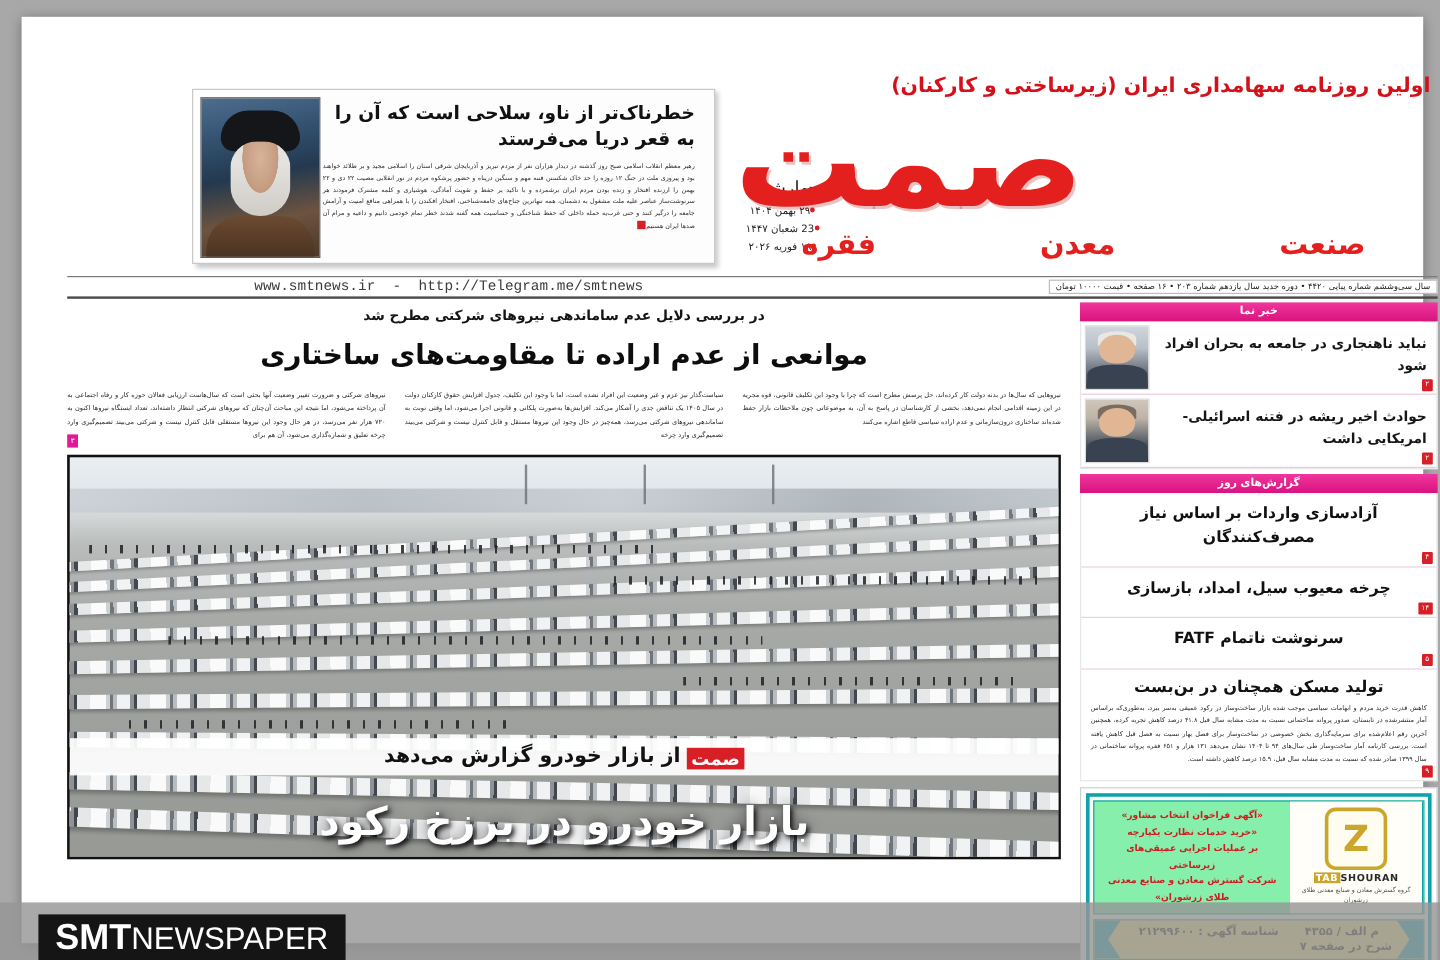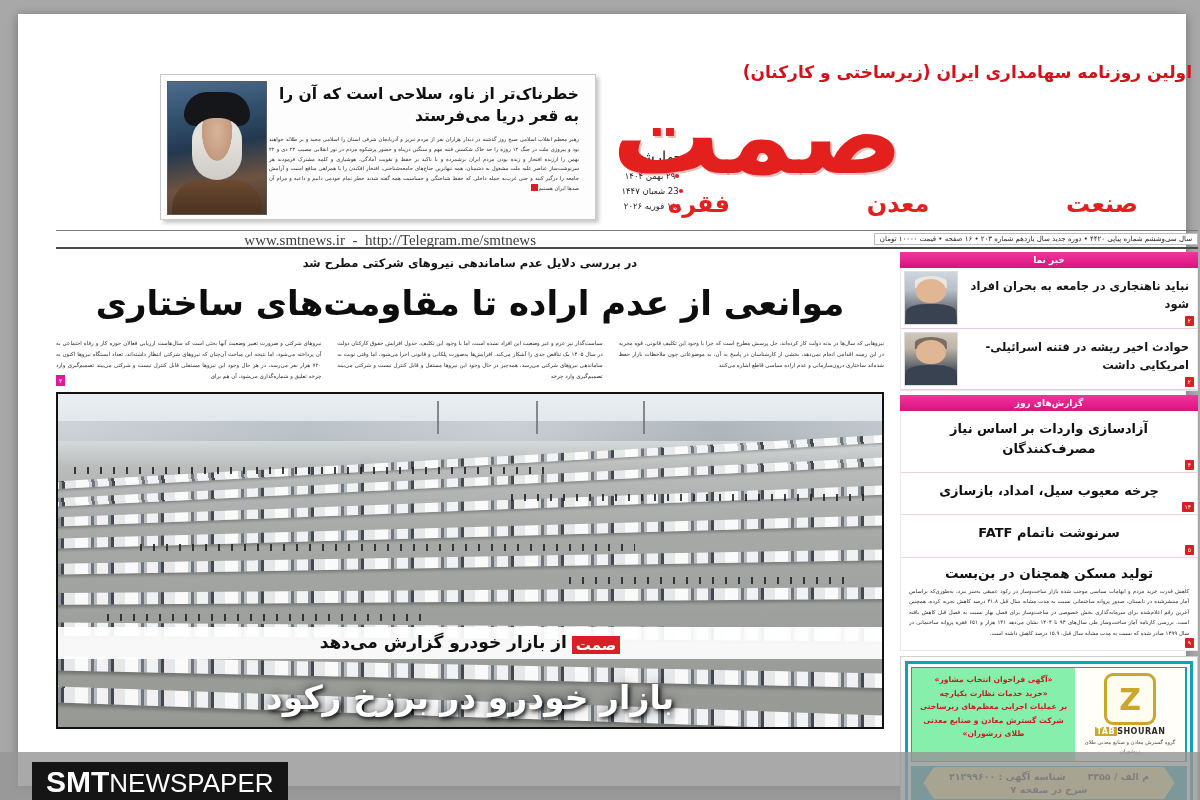--- a/index.html
+++ b/index.html
@@ -214,22 +214,22 @@
     position: absolute;
     left: 0; right: 0;
     top: 195px;
     height: 2px;
     background: #4a4a4a;
   }
   .mh-site {
     position: absolute;
     right: 662px;
     top: 180px;
-    font-family: Liberation Serif, serif;
-    font-size: 15px;
+    font-family: Liberation Mono, monospace;
+    font-size: 12px;
     color: #3c3c3c;
     direction: ltr;
     white-space: nowrap;
   }
   .mh-fine {
     position: absolute;
     right: 0;
     top: 181px;
     font-size: 7px;
     color: #1d1d1d;
@@ -450,21 +450,21 @@
     direction: rtl;
     line-height: 1.7;
   }
   .ad-ribbon {
     margin-top: 4px;
     background: #f5e37d;
     border: 1px solid #0fa3ae;
     position: relative;
     padding: 4px 26px;
     direction: rtl;
-    text-align: center;
+    text-align: right;
   }
   .ad-ribbon .r1 {
     font-size: 9.5px;
     font-weight: bold;
     color: #141414;
     display: flex;
     flex-direction: row-reverse;
     justify-content: space-around;
   }
   .ad-ribbon .r2 {
@@ -495,21 +495,21 @@
     text-align: center;
     font-size: 11.5px;
     font-weight: bold;
     color: #141414;
     direction: rtl;
     margin-top: 4px;
     font-family: "DejaVu Sans", sans-serif;
   }
   .headline {
     text-align: center;
-    font-size: 34px;
+    font-size: 23px;
     font-weight: bold;
     color: #0d0d0d;
     direction: rtl;
     margin-top: 12px;
     line-height: 1.24;
     letter-spacing: -1.2px;
     font-family: "DejaVu Sans", sans-serif;
   }
   .lede {
     display: flex;
@@ -748,21 +748,21 @@
               <div class="pagechip">۹</div>
             </div>
           </div>
 
           <div class="adbox">
             <div class="ad-inner">
               <div class="ad-top">
                 <div class="ad-copy">
                   <div>«آگهی فراخوان انتخاب مشاور»</div>
                   <div>«خرید خدمات نظارت یکپارچه</div>
-                  <div>بر عملیات اجرایی معظم‌های زیرساختی</div>
+                  <div>بر عملیات اجرایی عمیقی‌های زیرساختی</div>
                   <div>شرکت گسترش معادن و صنایع معدنی</div>
                   <div>طلای زرشوران»</div>
                 </div>
                 <div class="ad-logo">
                   <div class="zlogo"></div>
                   <div class="zword"><span class="hl">TAB</span><span>SHOURAN</span></div>
                   <div class="zfa">گروه گسترش معادن و صنایع معدنی طلای زرشوران</div>
                 </div>
               </div>
               <div class="ad-ribbon">

